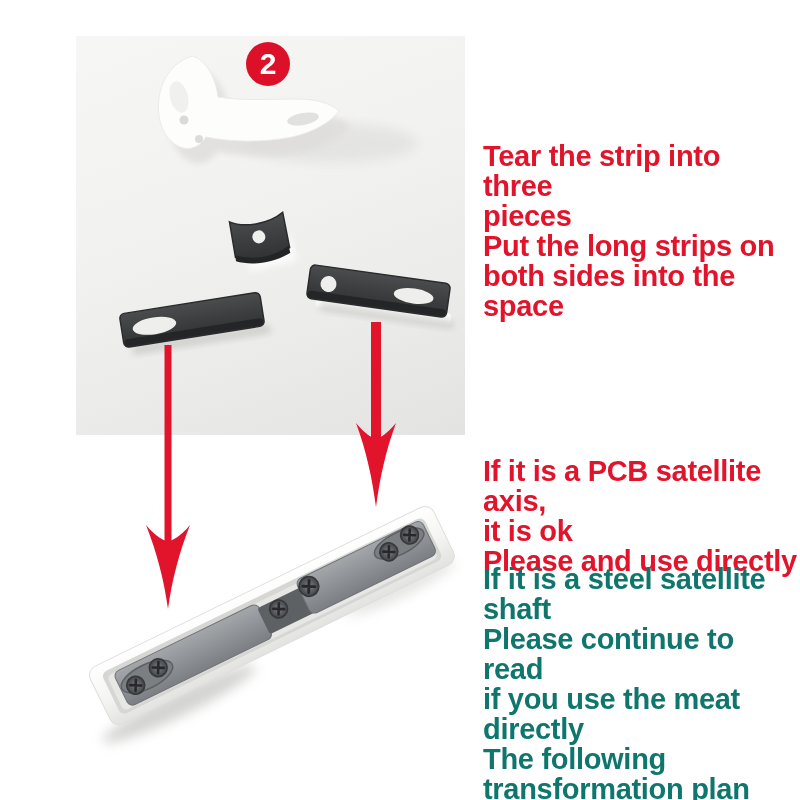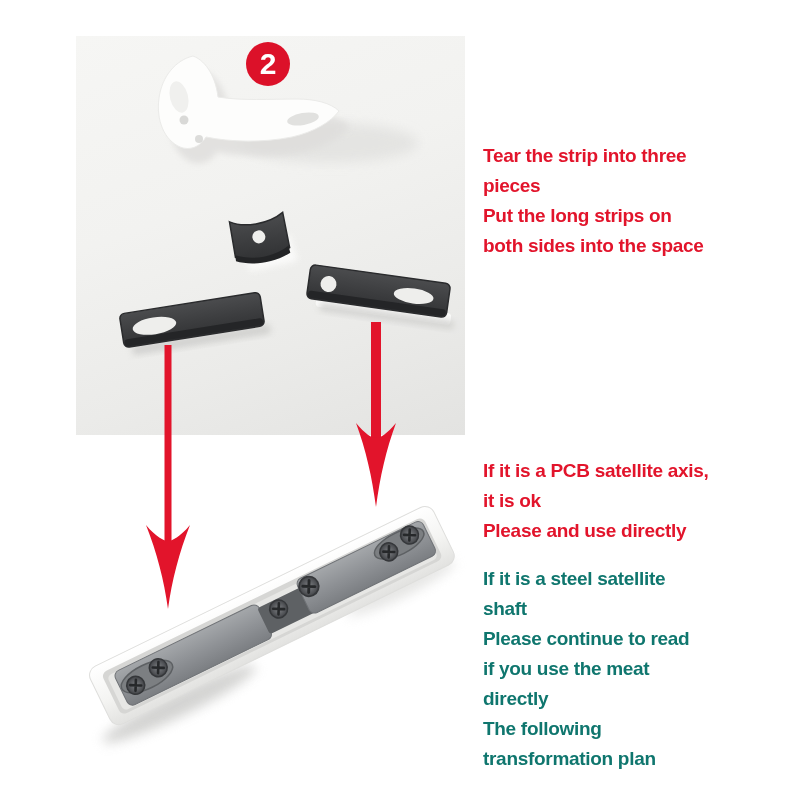--- a/index.html
+++ b/index.html
@@ -11,21 +11,21 @@
     position:absolute;left:76px;top:36px;width:389px;height:399px;
     background:linear-gradient(160deg,#f6f6f4 0%,#f2f2f0 40%,#ebebe9 72%,#e3e3e1 100%);
   }
   .gfx{position:absolute;left:0;top:0;width:800px;height:800px;}
   .step-badge{
     position:absolute;left:246px;top:42px;width:44px;height:44px;border-radius:50%;
     background:#dc1129;color:#ffffff;display:flex;align-items:center;justify-content:center;
     font-size:30px;font-weight:bold;line-height:1;
   }
   .instr{
-    position:absolute;white-space:pre-line;font-weight:bold;font-size:19px;
+    position:absolute;white-space:pre-line;font-weight:bold;font-size:29px;
     line-height:30px;letter-spacing:-0.3px;
   }
   .instr.red{color:#e2142b;}
   .instr.blue{color:#0f766e;}
   .instr-tear{left:483px;top:141px;width:310px;}
   .instr-pcb{left:483px;top:456px;width:315px;}
   .instr-steel{left:483px;top:564px;width:310px;}
 </style>
 </head>
 <body>

